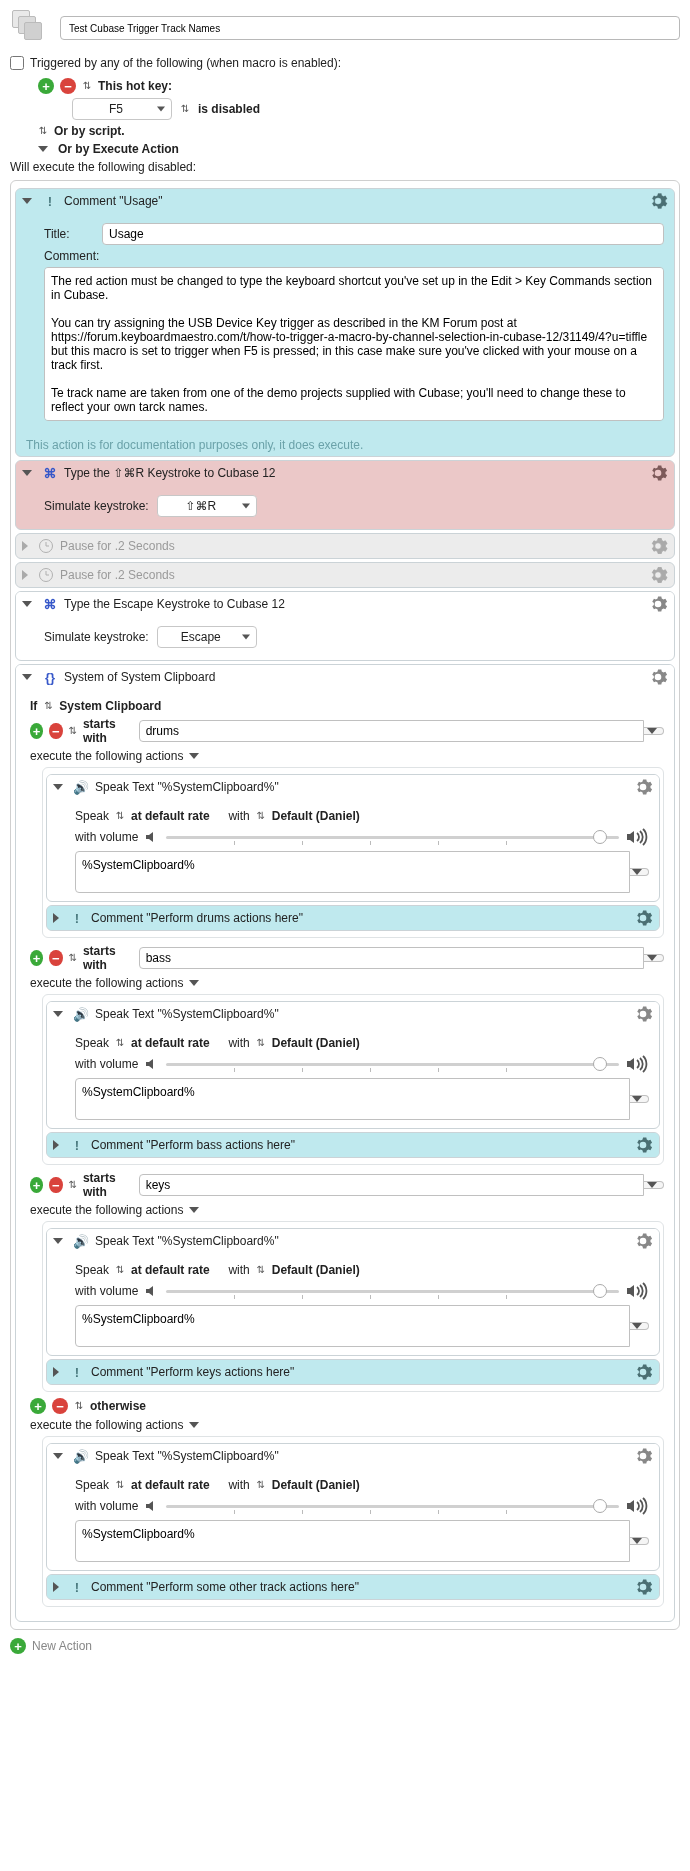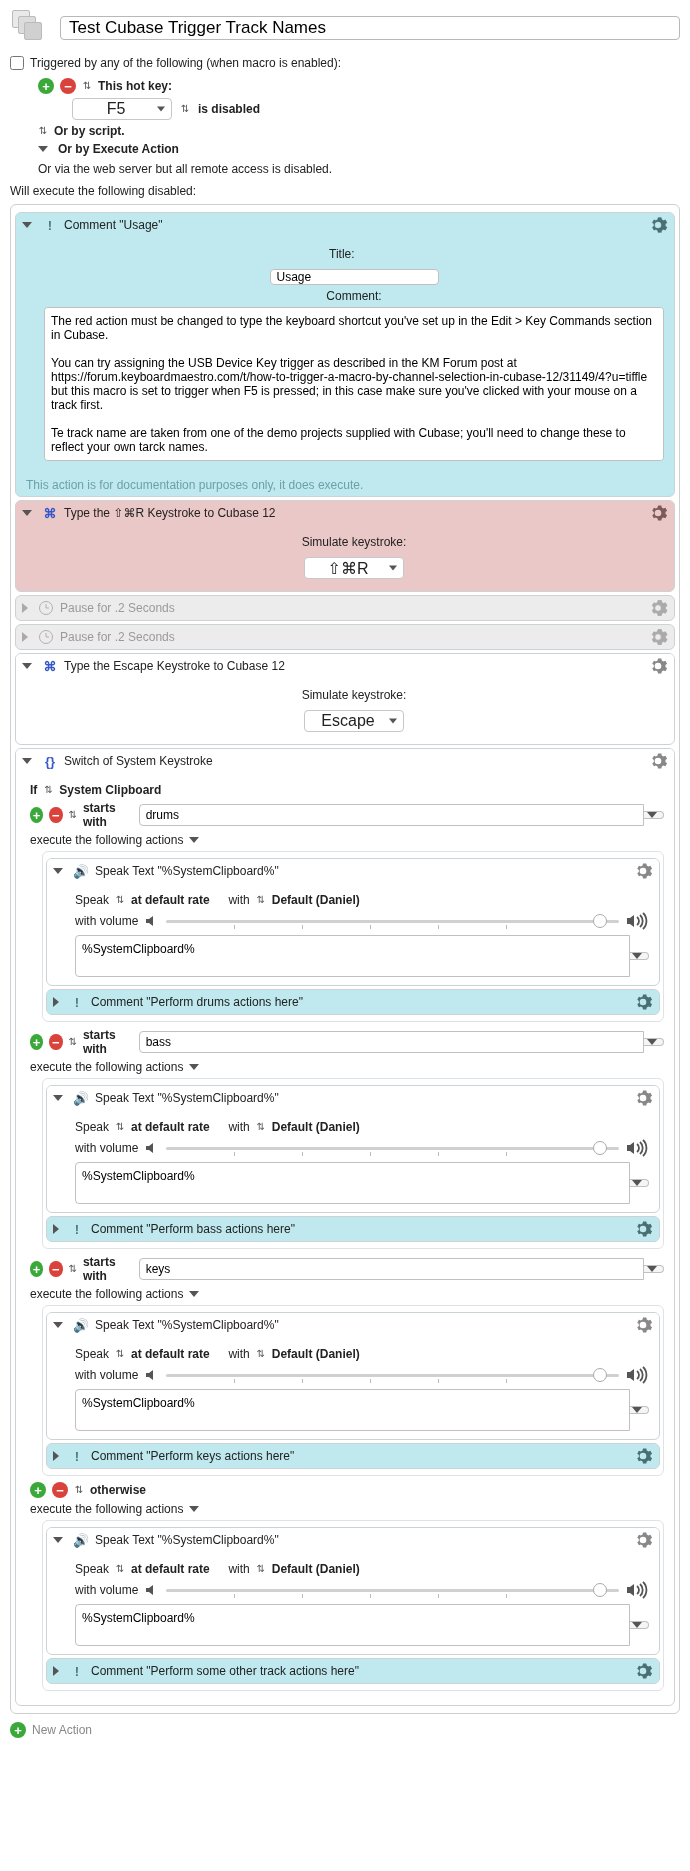--- a/index.html
+++ b/index.html
@@ -4,32 +4,32 @@
 <style>
   * { box-sizing: border-box; margin: 0; padding: 0; }
   body { font-family: -apple-system, "Helvetica Neue", Arial, sans-serif; font-size: 12px; color: #222; background: #fff; width: 690px; }
   .root { padding: 8px 10px 14px 10px; }
   .topline { display: flex; align-items: center; gap: 10px; margin-bottom: 8px; }
   .macro-icon { width: 40px; height: 40px; position: relative; }
   .macro-icon .sq { position: absolute; width: 18px; height: 18px; background: #e9e9e9; border: 1px solid #bbb; border-radius: 2px; }
   .macro-icon .s1 { top: 2px; left: 2px; }
   .macro-icon .s2 { top: 8px; left: 8px; background: #dcdcdc; }
   .macro-icon .s3 { top: 14px; left: 14px; background: #d0d0d0; }
-  .title-input { flex: 1; height: 24px; border: 1px solid #b8b8b8; border-radius: 4px; padding: 0 8px; font-size: 17px; }
+  .title-input { flex: 1; height: 24px; border: 1px solid #b8b8b8; border-radius: 4px; padding: 0 8px; font-size: 10px; }
   .cb-row { display: flex; align-items: flex-end; gap: 6px; margin: 4px 0 8px 0; }
   .cb-row input[type=checkbox] { width: 14px; height: 14px; }
   .trig-body { margin-left: 4px; }
   .trow { display: flex; align-items: center; gap: 6px; margin: 4px 0; }
   .ic-add, .ic-rem { width: 16px; height: 16px; border-radius: 50%; display: inline-flex; align-items: center; justify-content: center; color: #fff; font-weight: bold; font-size: 13px; line-height: 1; cursor: pointer; }
   .ic-add { background: #3aa939; }
   .ic-rem { background: #d9433c; }
   .stepper { display: inline-block; width: 10px; text-align: center; line-height: 1; font-size: 10px; color: #555; }
   .bold { font-weight: 600; }
   .hk-row { display: flex; align-items: center; gap: 8px; margin: 4px 0 4px 58px; }
-  .pop { height: 22px; border: 1px solid #c7c7c7; border-radius: 4px; background: #fff; font-size: 16px; padding: 0 20px 0 8px; display: inline-flex; align-items: center; position: relative; min-width: 90px; justify-content: center; }
+  .pop { height: 22px; border: 1px solid #c7c7c7; border-radius: 4px; background: #fff; font-size: 12px; padding: 0 20px 0 8px; display: inline-flex; align-items: center; position: relative; min-width: 90px; justify-content: center; }
   .pop::after { content: ""; position: absolute; right: 6px; top: 50%; width: 0; height: 0; border-left: 4px solid transparent; border-right: 4px solid transparent; border-top: 5px solid #555; transform: translateY(-50%); }
   .hk-box { min-width: 100px; text-align:center;}
   .sub { margin-left: 24px; }
   .disclose { display: inline-block; width: 0; height: 0; margin-right: 4px; }
   .tri-right { border-top: 5px solid transparent; border-bottom: 5px solid transparent; border-left: 6px solid #555; }
   .tri-down { border-left: 5px solid transparent; border-right: 5px solid transparent; border-top: 6px solid #555; }
   .fine { margin: 6px 0 8px 24px; }
   .section-lbl { margin: 4px 0 6px 0; font-size: 12px; }
   .actions { border: 1px solid #cfcfcf; border-radius: 6px; padding: 4px; }
   .act { border: 1px solid #cbd3d7; border-radius: 6px; margin: 3px 0; overflow: hidden; }
@@ -49,21 +49,21 @@
   .hdr .mico { width: 16px; height: 16px; display: inline-flex; align-items: center; justify-content: center; font-size: 13px; }
   .exclaim { color: #4a7a7f; font-weight: bold; }
   .kbico { color: #3657c9; font-weight: bold; font-size: 12px; }
   .clock { width: 14px; height: 14px; border: 1.5px solid #b0b0b0; border-radius: 50%; position: relative; }
   .clock::before { content:""; position:absolute; left:50%; top:50%; width:1px; height:4px; background:#b0b0b0; transform-origin:bottom; transform:translate(-50%,-100%);}
   .clock::after { content:""; position:absolute; left:50%; top:50%; width:3px; height:1px; background:#b0b0b0; transform:translateY(-50%);}
   .clip { width:12px; height:14px; border:1.5px solid #c58f33; border-radius:2px; position:relative;}
   .clip::before { content:""; position:absolute; top:-3px; left:2px; width:6px; height:4px; border:1.5px solid #c58f33; border-radius:2px 2px 0 0; border-bottom:none;}
   .braces { color:#3657c9; font-weight:bold; font-size:14px;}
   .spk { color:#3657c9; font-weight:bold;}
-  .lblrow { display: flex; align-items: center; gap: 8px; margin: 4px 0; flex-direction: column; }
+  .lblrow { display: flex; align-items: center; gap: 8px; margin: 4px 0; }
   .inp { height: 22px; border: 1px solid #c0c0c0; border-radius: 4px; padding: 0 6px; font-size: 12px; flex: 1; background:#fff;}
   .ta { width: 100%; border: 1px solid #c0c0c0; border-radius: 4px; padding: 6px; font-size: 12px; background:#fff; resize:none; font-family:inherit;}
   .docnote { color: #6ba2a9; font-style: normal; font-size: 12px; padding: 6px 10px 4px 10px; }
   .nested { margin-left: 12px; border:1px solid #dfe3e5; border-radius:6px; padding:3px; margin-top:4px; margin-bottom:6px;}
   .flexrow { display:flex; align-items:center; gap:6px; margin:4px 0;}
   .wbox { position:relative; display:flex; align-items:center; width:100%;}
   .wbox .inp { flex:1; }
   .wbox .drop { width:20px; border:1px solid #c0c0c0; border-left:none; border-radius:0 4px 4px 0; background:#f5f5f5; display:flex; align-items:center; justify-content:center;}
   .wbox .inp { border-radius:4px 0 0 4px;}
   .slider { flex:1; display:flex; align-items:center; gap:8px; }
@@ -104,21 +104,20 @@
     <span class="bold">is disabled</span>
   </div>
   <div class="trow sub">
     <span class="stepper">⇅</span>
     <span class="bold">Or by script.</span>
   </div>
   <div class="trow sub">
     <span class="disclose tri-down"></span>
     <span class="bold">Or by Execute Action</span>
   </div>
-  <div class="fine">Or via the web server but all remote access is disabled.</div>
 </div>
 
 <div class="section-lbl">Will execute the following disabled:</div>
 
 <div class="actions">
 
   <div class="act teal">
     <div class="hdr">
       <span class="disc disclose tri-down"></span>
       <span class="mico exclaim">!</span>
@@ -214,21 +213,21 @@
         <span>Simulate keystroke:</span>
         <div class="pop" style="min-width:100px">Escape</div>
       </div>
     </div>
   </div>
 
   <div class="act white">
     <div class="hdr">
       <span class="disc disclose tri-down"></span>
       <span class="mico braces">{}</span>
-      <span>Switch of System Keystroke</span>
+      <span>System of System Clipboard</span>
       <span class="gear">
             <svg viewBox="0 0 24 24">
               <path fill="#888" d="M12 8a4 4 0 100 8 4 4 0 000-8zm9 4a7 7 0 01-.1 1.2l2 1.6-2 3.4-2.4-.8a7 7 0 01-2 1.2L16 21h-4l-.5-2.4a7 7 0 01-2-1.2l-2.4.8-2-3.4 2-1.6A7 7 0 017 12a7 7 0 01.1-1.2l-2-1.6 2-3.4 2.4.8a7 7 0 012-1.2L12 3h4l.5 2.4a7 7 0 012 1.2l2.4-.8 2 3.4-2 1.6A7 7 0 0121 12z"></path>
             </svg>
           </span>
     </div>
     <div class="body" style="padding-left:14px">
       <div class="flexrow">
         <span class="bold">If</span>
         <span class="stepper">⇅</span>

